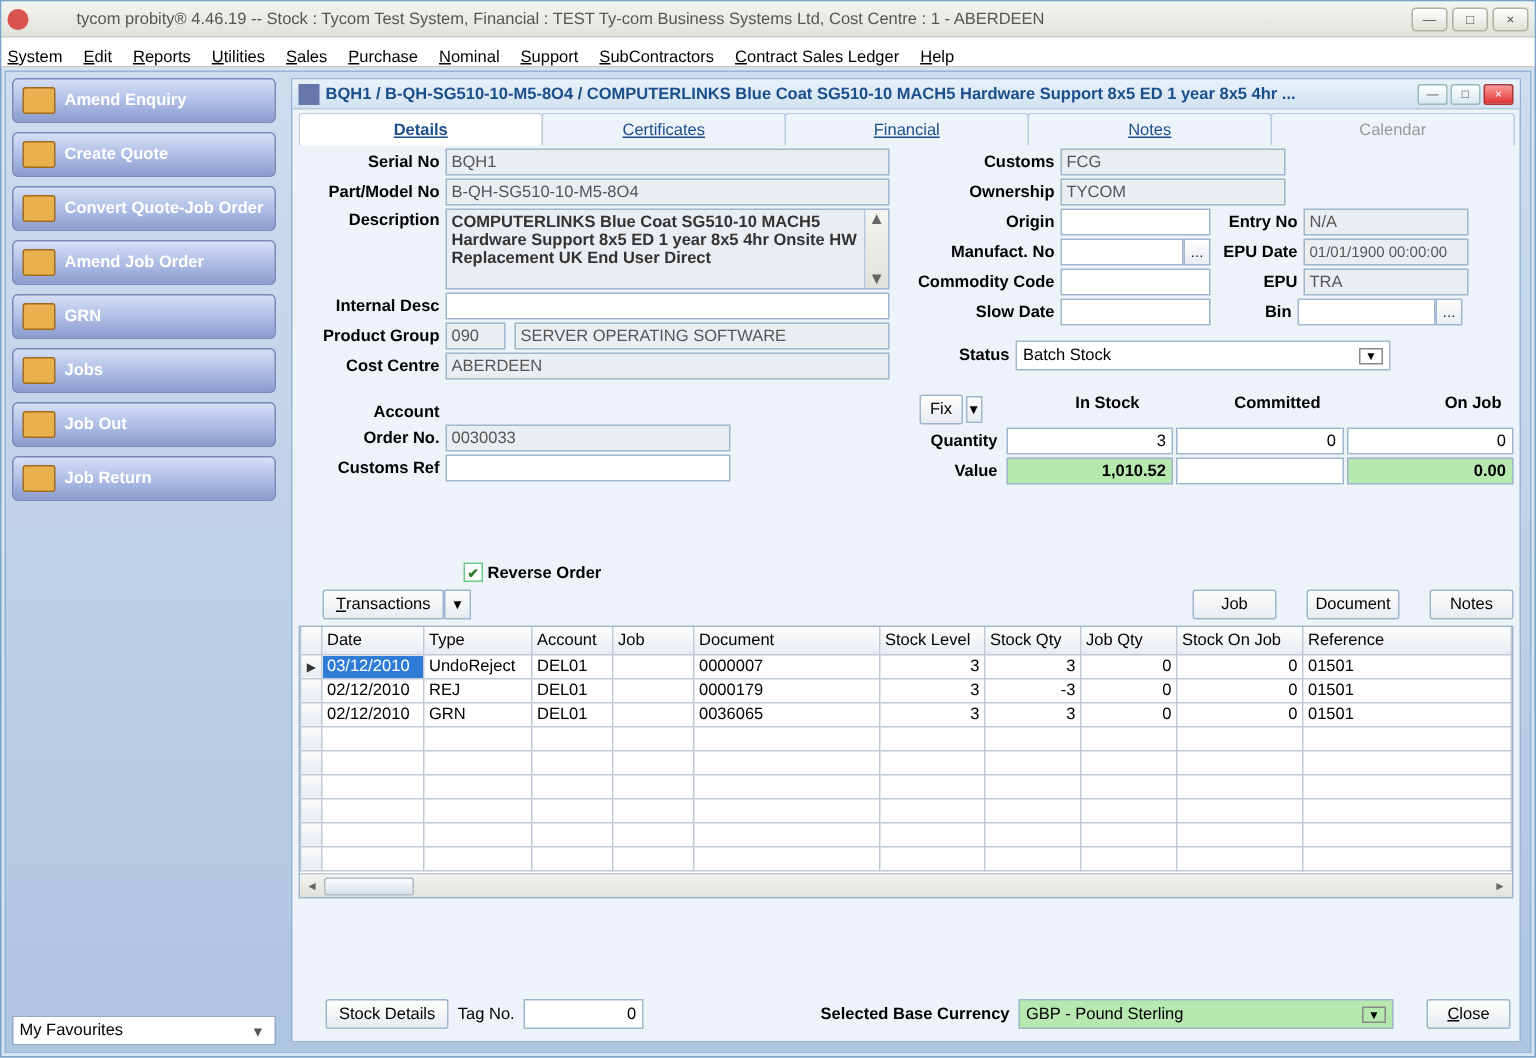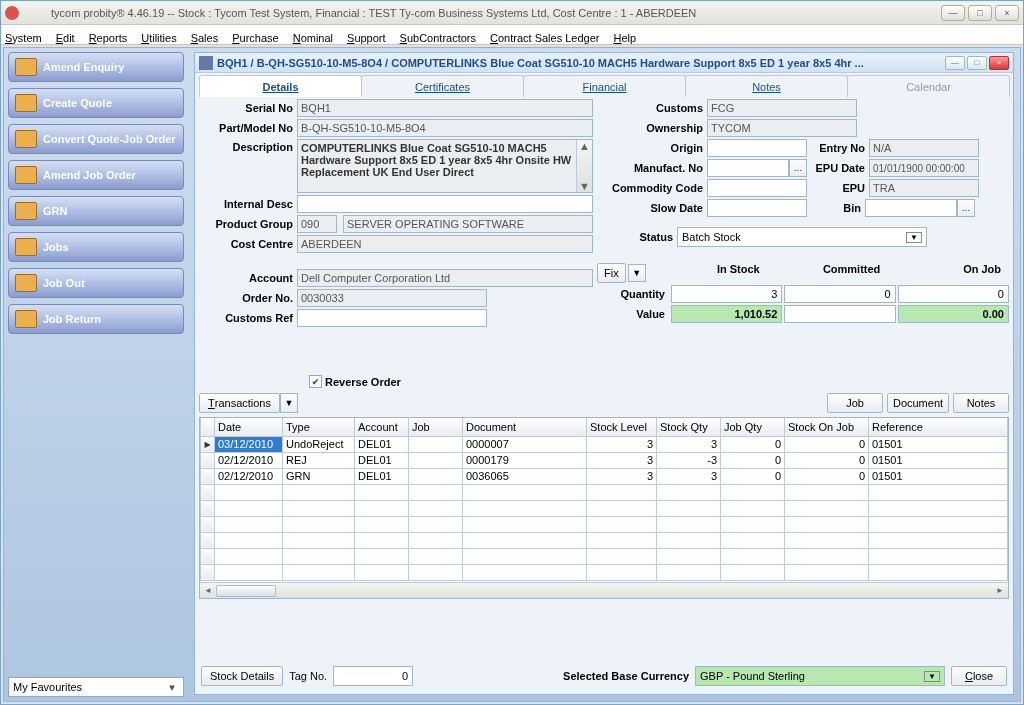--- a/index.html
+++ b/index.html
@@ -32,21 +32,21 @@
   .tab.disabled { color:#999; text-decoration:none; }
   .panel-body { position:absolute; top:46px; left:4px; right:4px; bottom:4px; }
   .form-row { display:flex; align-items:center; margin-bottom:2px; }
   .lbl { text-align:right; padding-right:4px; color:#000; font-weight:bold; }
   .txtbox { height:18px; border:1px solid #9fb6cf; background:#fff; padding:0 3px; display:flex; align-items:center; overflow:hidden; white-space:nowrap; }
   .txtbox.ro { background:#ebeef1; color:#555; }
   .desc-box { border:1px solid #9fb6cf; background:#ebeef1; padding:2px 3px; height:54px; overflow:hidden; color:#333; font-weight:bold; position:relative; }
   .scroll-arrows { position:absolute; right:0; top:0; bottom:0; width:16px; background:linear-gradient(#f4f4f0,#e2e2dc); border-left:1px solid #b8cade; display:flex; flex-direction:column; justify-content:space-between; align-items:center; font-size:7px; color:#666; }
   .left-col { position:absolute; left:0; top:0; width:388px;margin-left:12px; }
   .right-col { position:absolute; left:398px; top:0; right:0; }
-  .btn { height:20px; border:1px solid #9fb6cf; background:linear-gradient(#fdfdfc,#e8ecf1); border-radius:2px; padding:0 8px; display:inline-flex; align-items:center; justify-content:center; }
+  .btn { height:20px; border:1px solid #9fb6cf; background:linear-gradient(#fdfdfc,#e8ecf1); border-radius:2px; padding:0 8px; display:inline-flex; align-items:center; justify-content:center;margin-left:16px; }
   .mini-btn { width:18px; height:18px; border:1px solid #9fb6cf; background:linear-gradient(#fdfdfc,#e8ecf1); font-size:9px; display:inline-flex; align-items:center; justify-content:center; }
   .status-select { height:20px; border:1px solid #9fb6cf; background:#fff; display:flex; align-items:center; padding:0 4px; justify-content:space-between; }
   .fix-row { display:flex; align-items:center; gap:2px; }
   .stock-header { display:flex; }
   .stock-header .c { flex:1; text-align:right; font-weight:bold; padding-right:8px; }
   .stock-val { display:flex; }
   .stock-val .c { flex:1; text-align:right; font-weight:normal; border:1px solid #9fb6cf; background:#fff; height:18px; padding:0 4px; margin-left:2px; display:flex; align-items:center; justify-content:flex-end; }
   .stock-val .green { background:#b6e8b0; }
   .trans-section { position:absolute; top:276px; left:0; right:0; bottom:0; }
   .check { display:inline-flex; align-items:center; gap:3px; font-weight:bold; }
@@ -185,21 +185,20 @@
             <div class="txtbox ro" style="width:250px">SERVER OPERATING SOFTWARE</div>
           </div>
           <div class="form-row">
               <div class="lbl" style="width:86px">Cost Centre</div>
               <div class="txtbox ro" style="width:296px">ABERDEEN</div>
             </div>
 
           <div style="height:14px"></div>
           <div class="form-row">
               <div class="lbl" style="width:86px">Account</div>
-              <div class="txtbox ro" style="width:296px">Dell Computer Corporation Ltd</div>
             </div>
           <div class="form-row">
               <div class="lbl" style="width:86px">Order No.</div>
               <div class="txtbox ro" style="width:190px">0030033</div>
             </div>
           <div class="form-row">
               <div class="lbl" style="width:86px">Customs Ref</div>
               <div class="txtbox" style="width:190px"></div>
             </div>
         </div>

